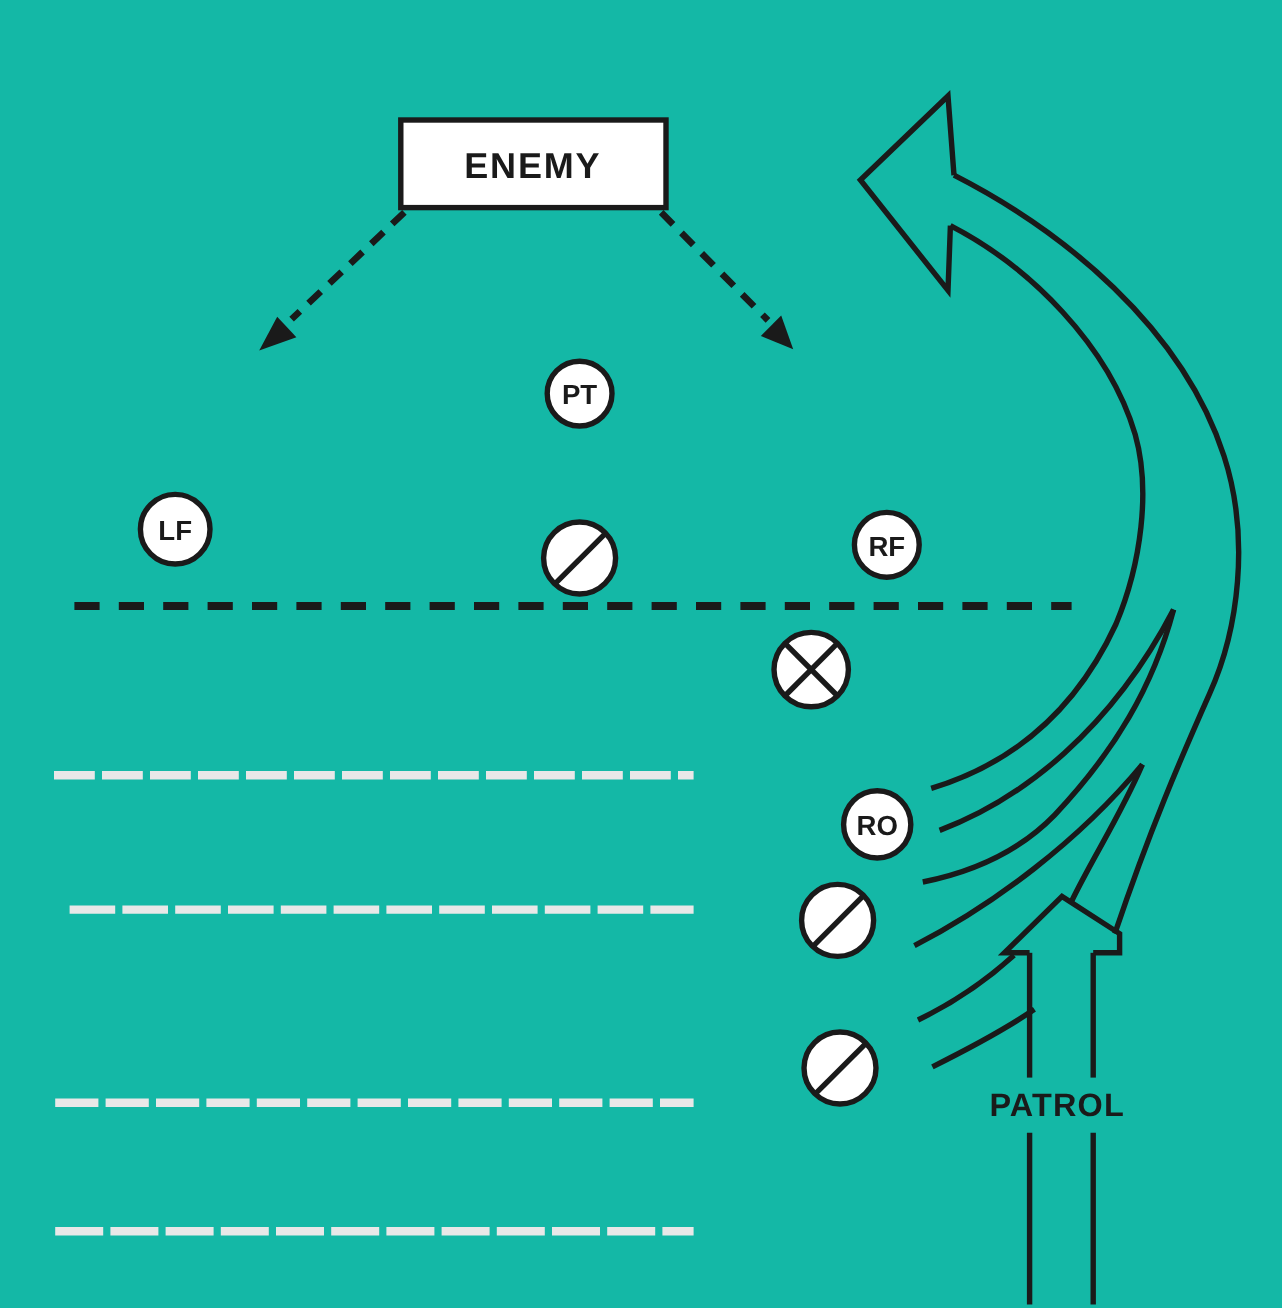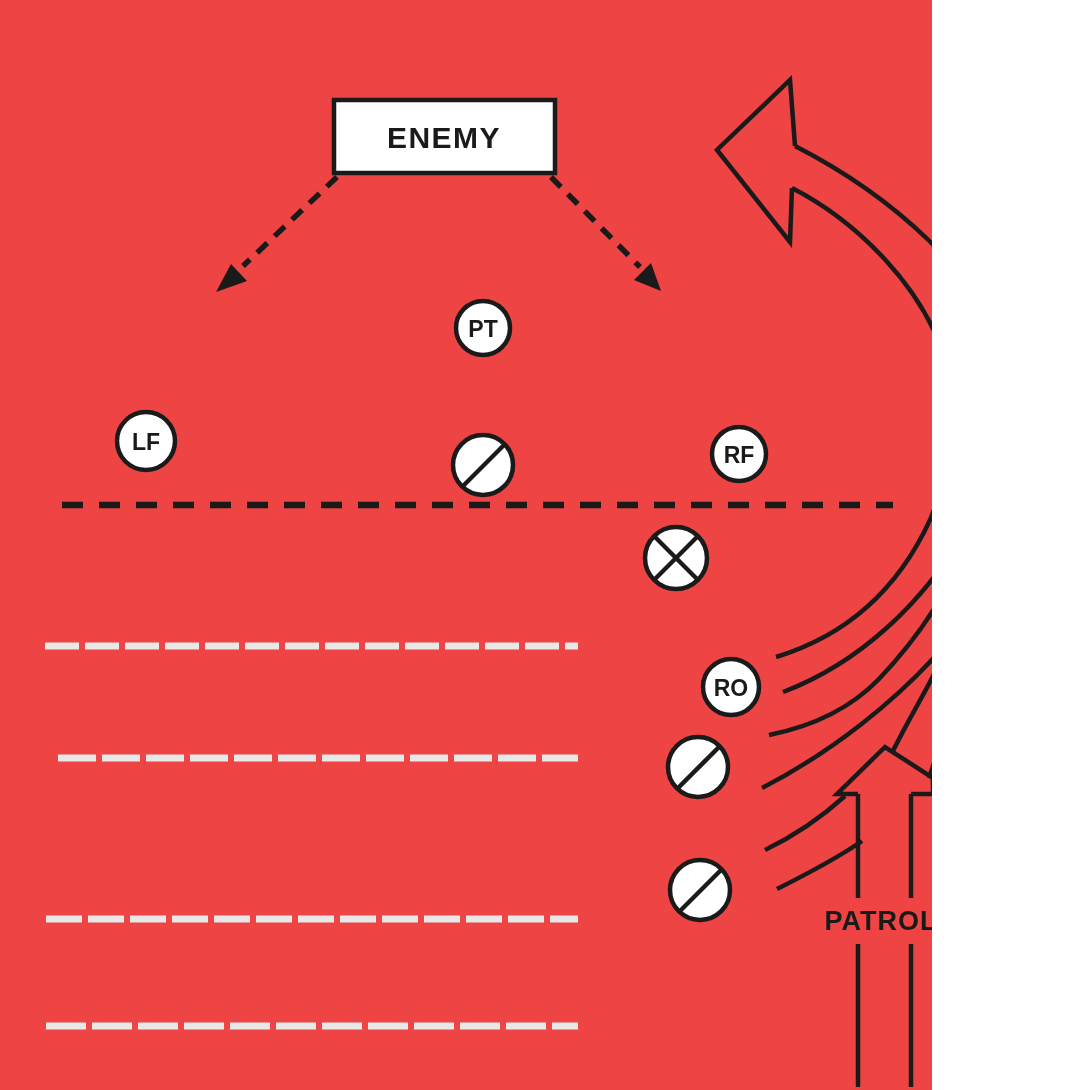--- a/index.html
+++ b/index.html
@@ -1,16 +1,16 @@
 <!DOCTYPE html>
 <html><head>
 <meta charset="utf-8">
 <style>
   html,body{margin:0;padding:0;background:#ffffff;}
-  .stage{position:relative;width:932px;height:1090px;background:#ef4444;overflow:hidden;}
+  .stage{position:relative;width:1068px;height:1090px;background:#14b8a6;overflow:hidden;}
   svg{display:block;}
   .lbl{font-family:"Liberation Sans",sans-serif;font-weight:bold;fill:#1a1a1a;}
   .lbl-box{font-size:30px;letter-spacing:1.5px;}
   .lbl-circle{font-size:23px;}
   .lbl-patrol{font-size:27px;letter-spacing:1px;}
 </style>
 </head>
 <body>
 
 <div class="stage">

